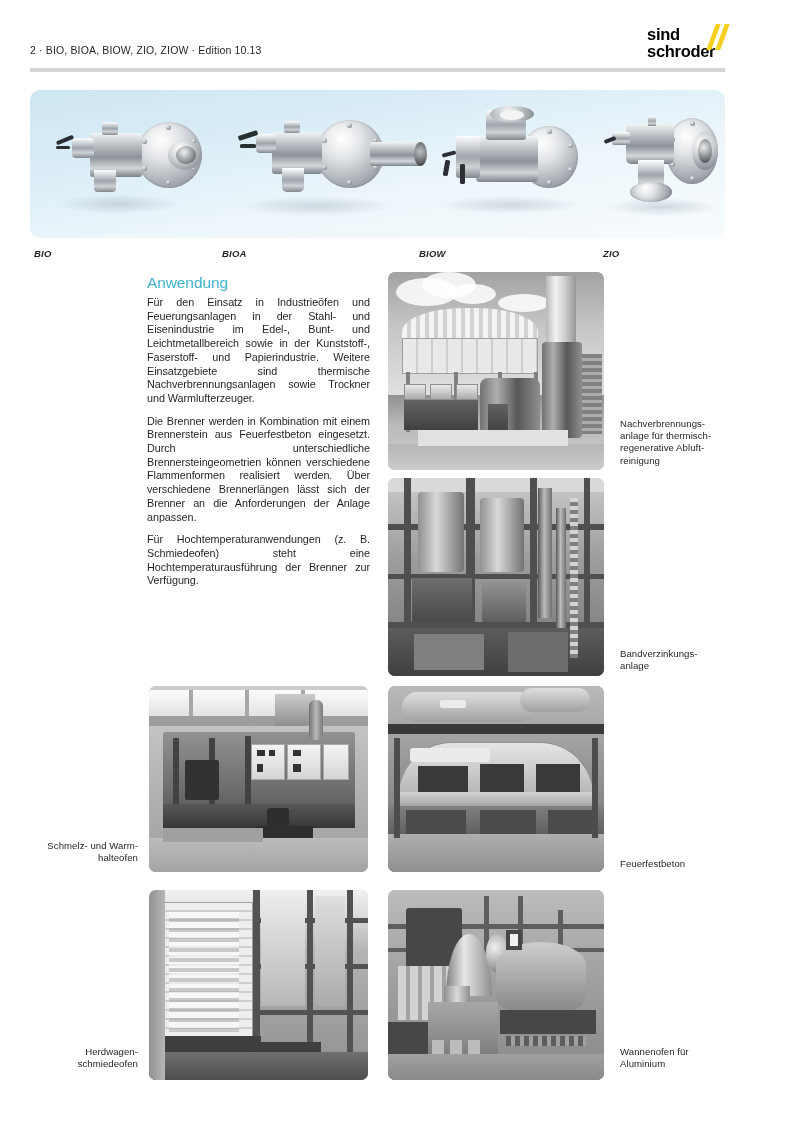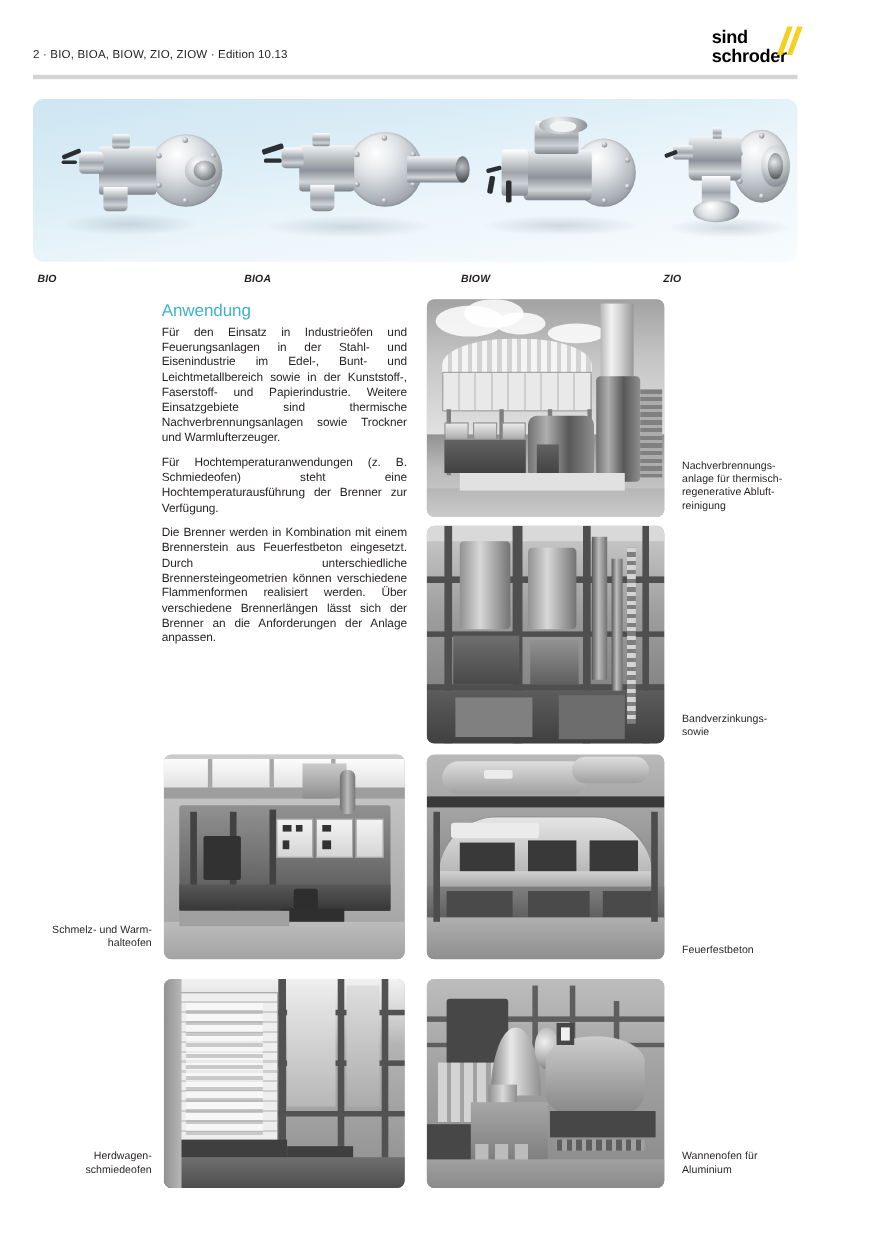--- a/index.html
+++ b/index.html
@@ -333,22 +333,22 @@
 
   <div class="product-label" style="left:34px;">BIO</div>
   <div class="product-label" style="left:222px;">BIOA</div>
   <div class="product-label" style="left:419px;">BIOW</div>
   <div class="product-label" style="left:603px;">ZIO</div>
 
   <div class="section-title">Anwendung</div>
 
   <div class="body-col">
     <p>Für den Einsatz in Industrieöfen und Feuerungsanlagen in der Stahl- und Eisenindustrie im Edel-, Bunt- und Leichtmetallbereich sowie in der Kunststoff-, Faserstoff- und Papierindustrie. Weitere Einsatzgebiete sind thermische Nachverbrennungsanlagen sowie Trockner und Warmlufterzeuger.</p>
+    <p>Die Brenner werden in Kombination mit einem Brennerstein aus Feuerfestbeton eingesetzt. Durch unterschiedliche Brennersteingeometrien können verschiedene Flammenformen realisiert werden. Über verschiedene Brennerlängen lässt sich der Brenner an die Anforderungen der Anlage anpassen.</p>
     <p>Für Hochtemperaturanwendungen (z. B. Schmiedeofen) steht eine Hochtemperaturausführung der Brenner zur Verfügung.</p>
-    <p>Die Brenner werden in Kombination mit einem Brennerstein aus Feuerfestbeton eingesetzt. Durch unterschiedliche Brennersteingeometrien können verschiedene Flammenformen realisiert werden. Über verschiedene Brennerlängen lässt sich der Brenner an die Anforderungen der Anlage anpassen.</p>
   </div>
 
   <div class="photo" style="left:388px; top:272px; width:216px; height:198px;">
     <div class="scene">
       <div class="ph p1-sky"></div>
       <div class="ph p1-cloud" style="left:8px;  top:6px;  width:62px; height:28px;"></div>
       <div class="ph p1-cloud" style="left:34px; top:0px;  width:54px; height:26px;"></div>
       <div class="ph p1-cloud" style="left:62px; top:12px; width:46px; height:20px;"></div>
       <div class="ph p1-cloud" style="left:110px;top:22px; width:52px; height:18px;"></div>
       <div class="ph p1-ground"></div>
@@ -393,21 +393,21 @@
       <div class="ph p2-pipe" style="left:168px;top:30px; width:10px; height:120px;"></div>
       <div class="ph" style="left:24px; top:100px; width:60px; height:44px; background:linear-gradient(180deg,#6b6f72,#454a4d);"></div>
       <div class="ph" style="left:94px; top:104px; width:44px; height:40px; background:linear-gradient(180deg,#8e9295,#5c6063);"></div>
       <div class="ph" style="left:0;   top:150px; width:216px; height:48px; background:linear-gradient(180deg,#595d60,#3d4144);"></div>
       <div class="ph" style="left:26px; top:156px; width:70px; height:36px; background:#7d8184;"></div>
       <div class="ph" style="left:120px;top:154px; width:60px; height:40px; background:#6a6e71;"></div>
       <div class="ph" style="left:182px;top:20px; width:8px; height:160px; background:repeating-linear-gradient(180deg,#d2d5d6 0 4px,#7b7f82 4px 8px);"></div>
     </div>
   </div>
   <div class="caption" style="left:620px; top:648px; width:150px; white-space:pre-line;">Bandverzinkungs-
-sowie</div>
+anlage</div>
 
   <div class="photo" style="left:149px; top:686px; width:219px; height:186px;">
     <div class="scene">
       <div class="ph p3-bg"></div>
       <div class="ph p3-win" style="left:0;   top:4px;  width:219px; height:26px;"></div>
       <div class="ph" style="left:40px; top:4px; width:4px; height:26px; background:#a4a8aa;"></div>
       <div class="ph" style="left:96px; top:4px; width:4px; height:26px; background:#a4a8aa;"></div>
       <div class="ph" style="left:152px;top:4px; width:4px; height:26px; background:#a4a8aa;"></div>
       <div class="ph" style="left:0;   top:30px; width:219px; height:10px; background:#9b9fa1;"></div>
       <div class="ph p3-body" style="left:14px; top:46px; width:192px; height:96px; border-radius:3px;"></div>

